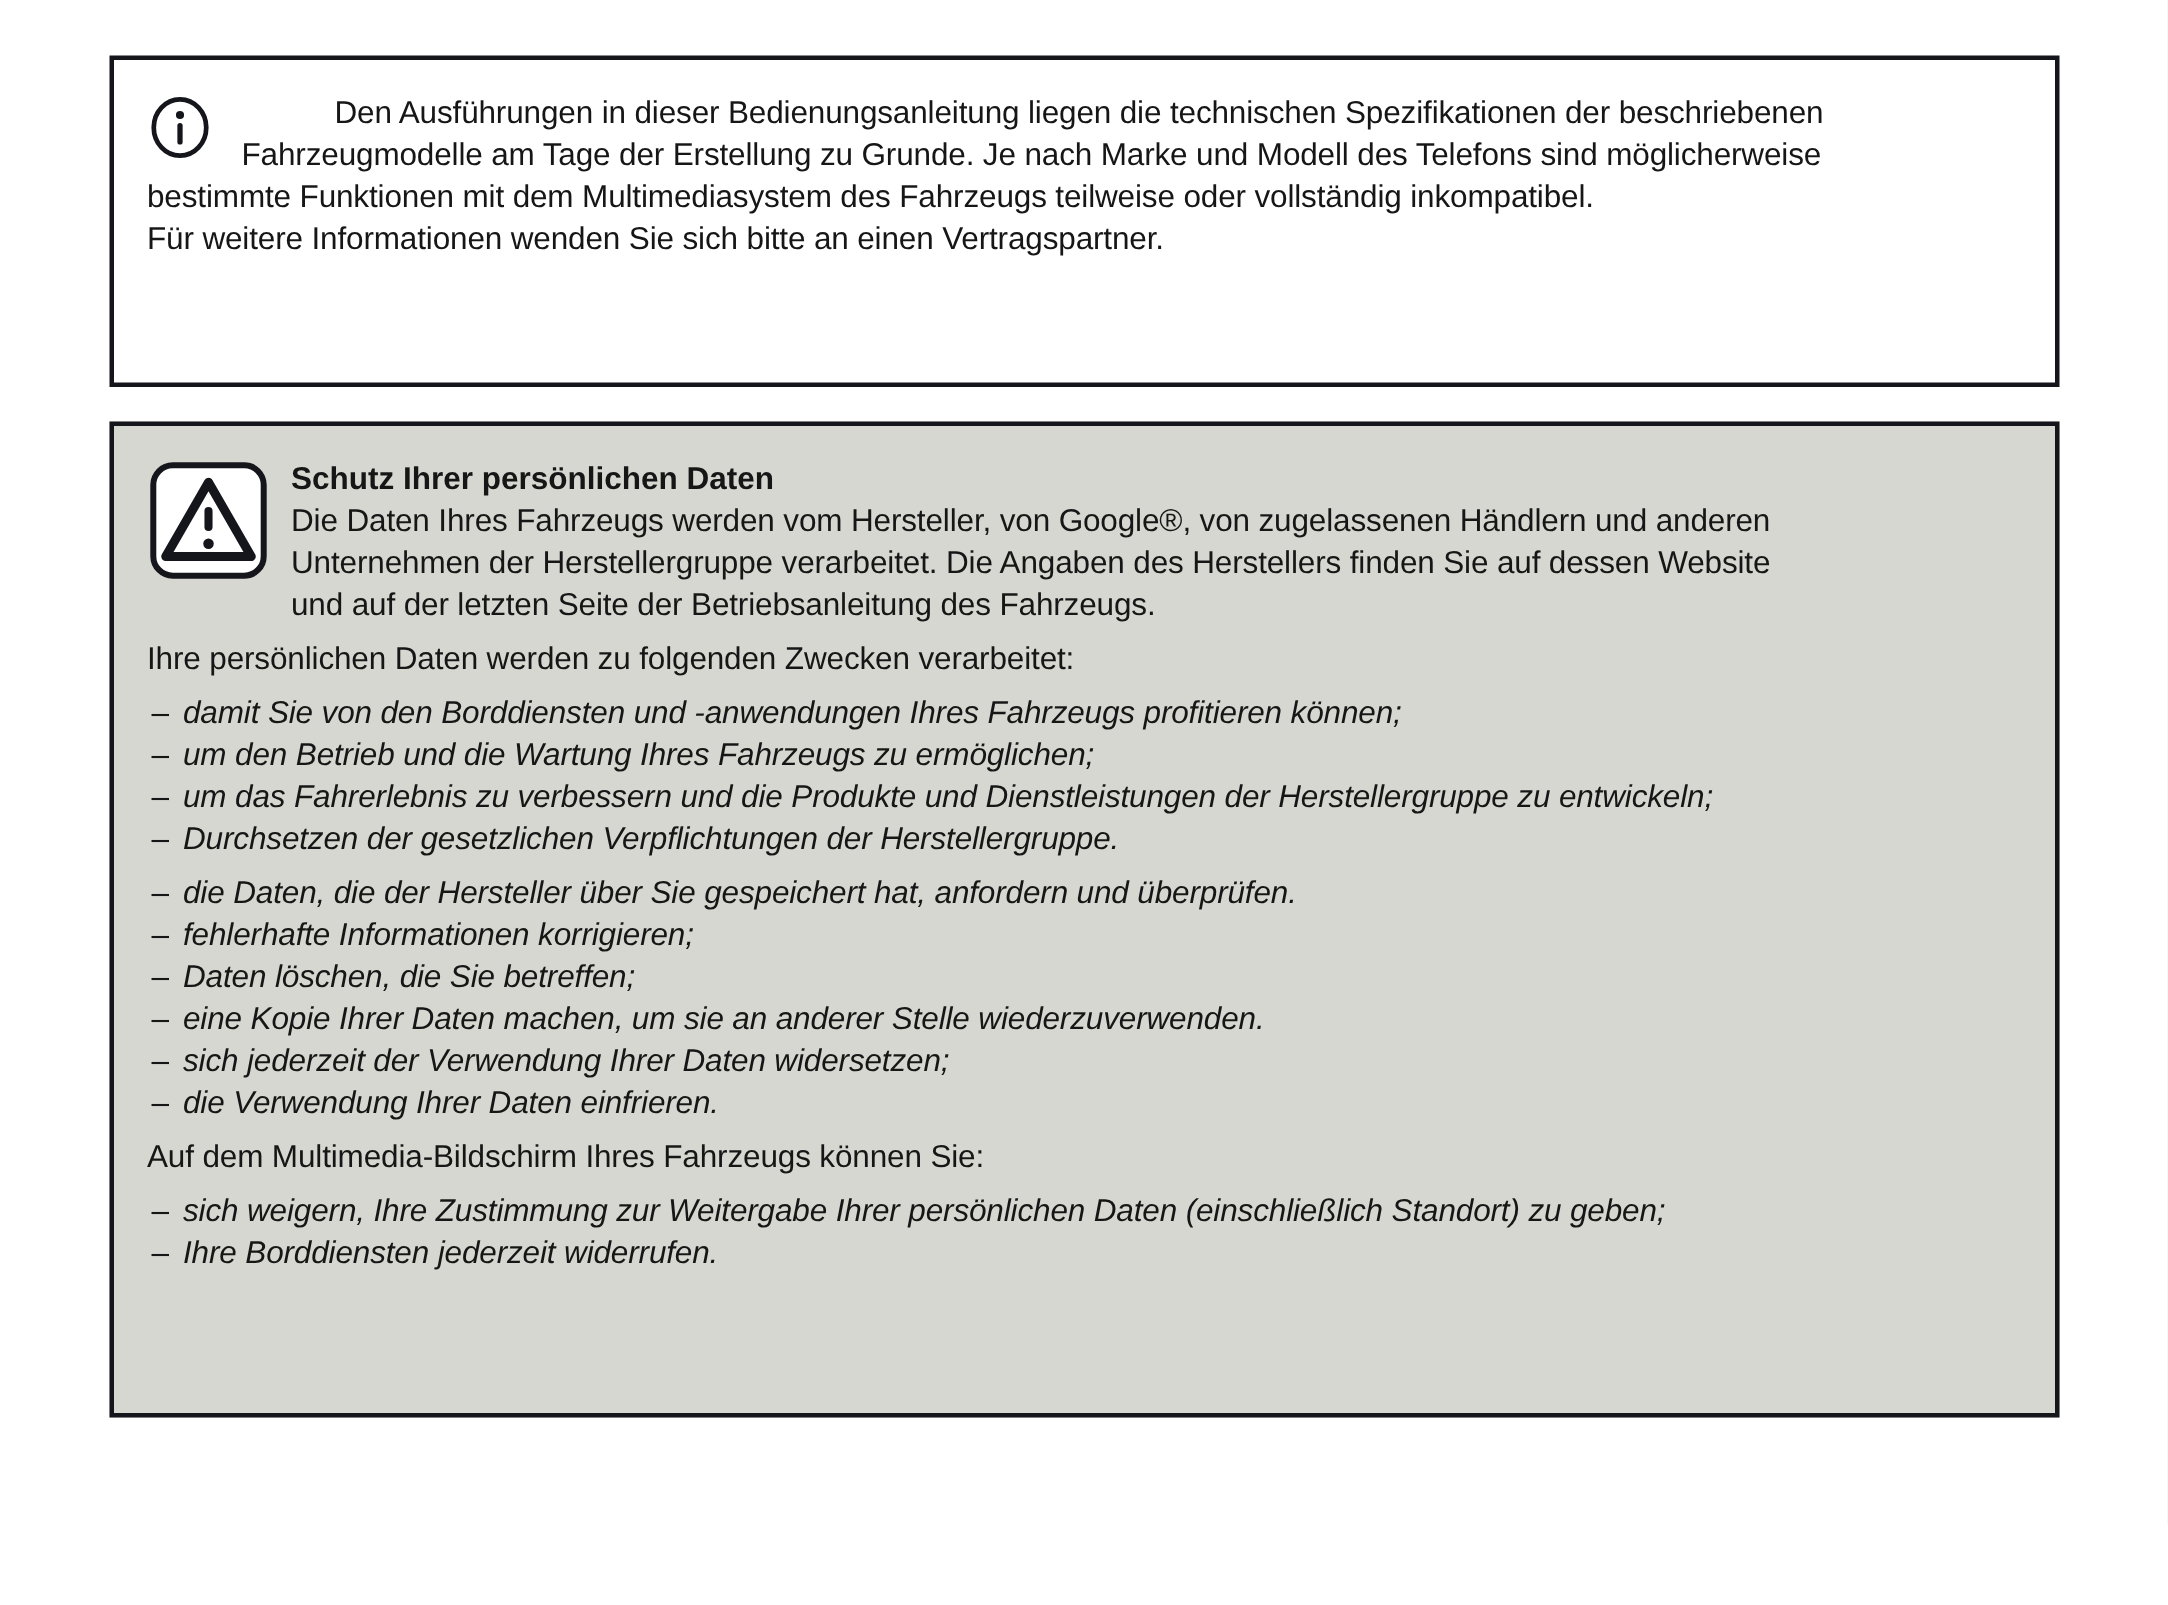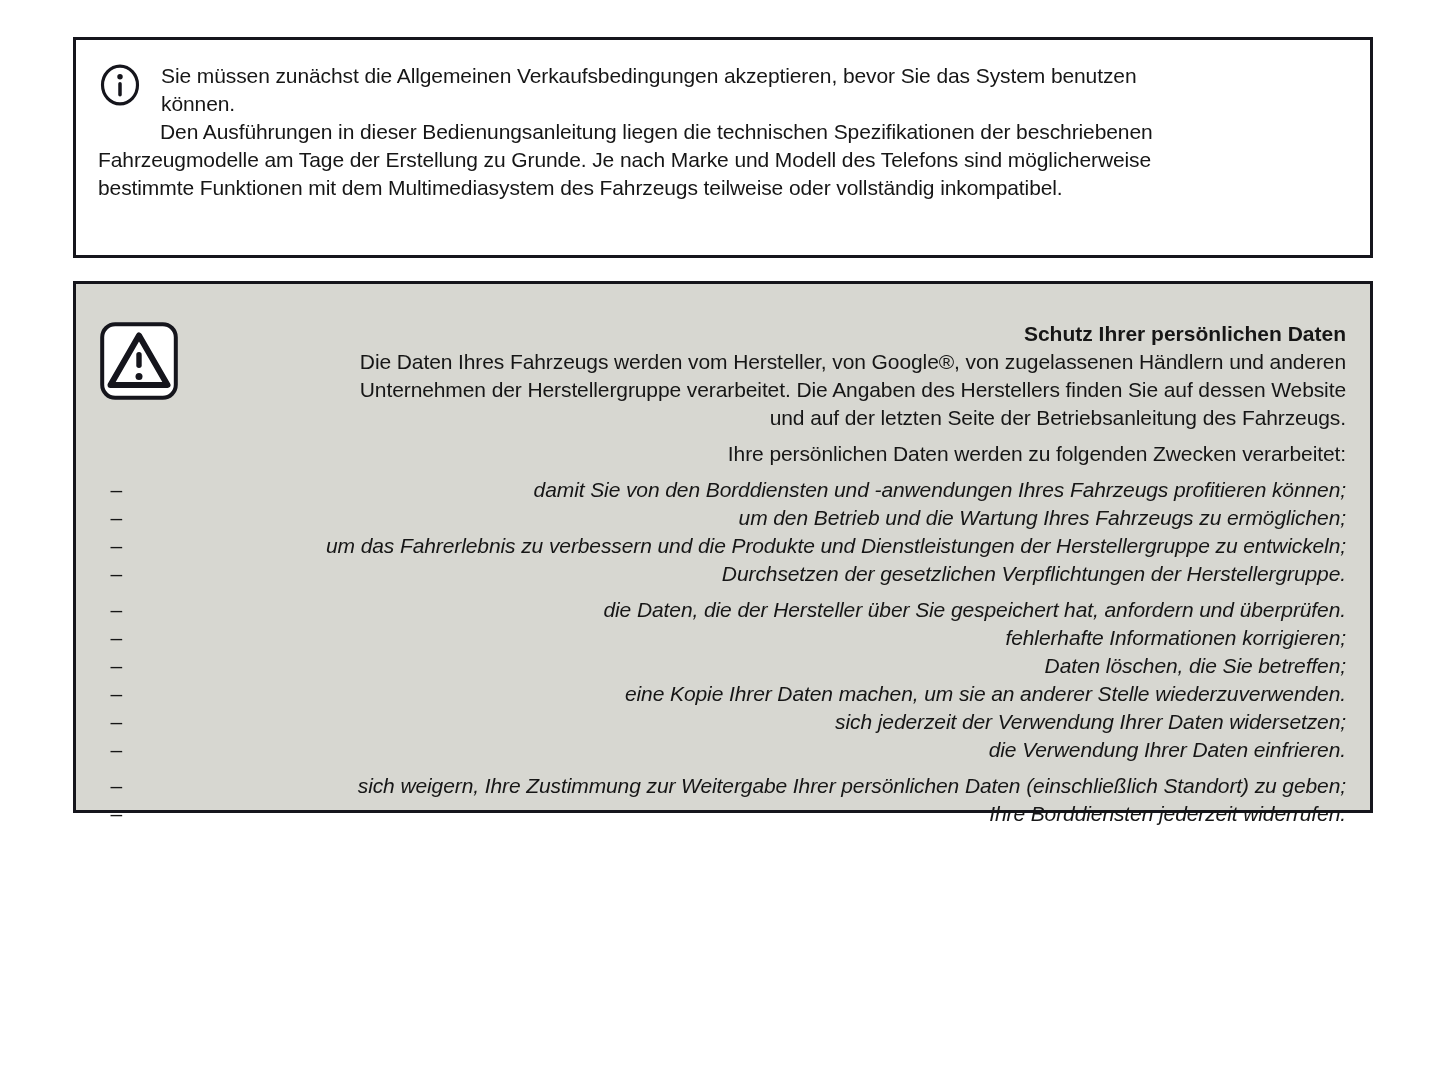--- a/index.html
+++ b/index.html
@@ -26,24 +26,23 @@
     border: 3px solid #15151c;
   }
   .box-info {
     top: 37px;
     height: 221px;
     background: #ffffff;
     padding: 22px 24px 20px 22px;
   }
   .box-privacy {
     top: 281px;
-    height: 532px;
+    height: 664px;
     background: #d7d7d1;
-    padding: 36px 24px 20px 22px;
-    text-align: right;
+    padding: 22px 24px 20px 22px;
   }
   .box p {
     margin: 0;
     white-space: pre-line;
   }
   .box-privacy p.spaced,
   .box-privacy ul {
     margin: 8px 0 0 0;
   }
   .para-indent {
@@ -105,25 +104,24 @@
 <div class="page">
 
   <div class="box box-info clearfix">
     <span class="icon-float-info">
       <svg viewBox="0 0 48 48" aria-hidden="true">
         <ellipse cx="24" cy="24" rx="20" ry="21.5" fill="none" stroke="#15151c" stroke-width="3.6"></ellipse>
         <circle cx="24" cy="14.5" r="3.1" fill="#15151c"></circle>
         <rect x="22" y="20.5" width="4" height="16.5" rx="2" fill="#15151c"></rect>
       </svg>
     </span>
-    <p>Sie müssen zunächst die Allgemeinen Verkaufsbedingungen akzeptieren, bevor Sie das System benutzen
-können.</p>
     <p class="para-indent">Den Ausführungen in dieser Bedienungsanleitung liegen die technischen Spezifikationen der beschriebenen
 Fahrzeugmodelle am Tage der Erstellung zu Grunde. Je nach Marke und Modell des Telefons sind möglicherweise
 bestimmte Funktionen mit dem Multimediasystem des Fahrzeugs teilweise oder vollständig inkompatibel.</p>
+    <p>Für weitere Informationen wenden Sie sich bitte an einen Vertragspartner.</p>
   </div>
 
   <div class="box box-privacy clearfix">
     <span class="icon-float-warn">
       <svg viewBox="0 0 78 78" aria-hidden="true">
         <rect x="2.2" y="2.2" width="73.6" height="73.6" rx="13" fill="#ffffff" stroke="#15151c" stroke-width="4"></rect>
         <path d="M 39 13.5 L 67.5 63 L 10.5 63 Z" fill="none" stroke="#15151c" stroke-width="6" stroke-linejoin="round"></path>
         <rect x="36.3" y="30" width="5.4" height="16" rx="2.7" fill="#15151c"></rect>
         <circle cx="39" cy="54.5" r="3.5" fill="#15151c"></circle>
       </svg>
@@ -173,20 +171,21 @@
       <li>
           <span class="marker">–</span>
           <span class="li-text">sich jederzeit der Verwendung Ihrer Daten widersetzen;</span>
         </li>
       <li>
           <span class="marker">–</span>
           <span class="li-text">die Verwendung Ihrer Daten einfrieren.</span>
         </li>
     </ul>
 
+    <p class="spaced">Auf dem Multimedia-Bildschirm Ihres Fahrzeugs können Sie:</p>
     <ul class="dash-list">
       <li>
           <span class="marker">–</span>
           <span class="li-text">sich weigern, Ihre Zustimmung zur Weitergabe Ihrer persönlichen Daten (einschließlich Standort) zu geben;</span>
         </li>
       <li>
           <span class="marker">–</span>
           <span class="li-text">Ihre Borddiensten jederzeit widerrufen.</span>
         </li>
     </ul>

